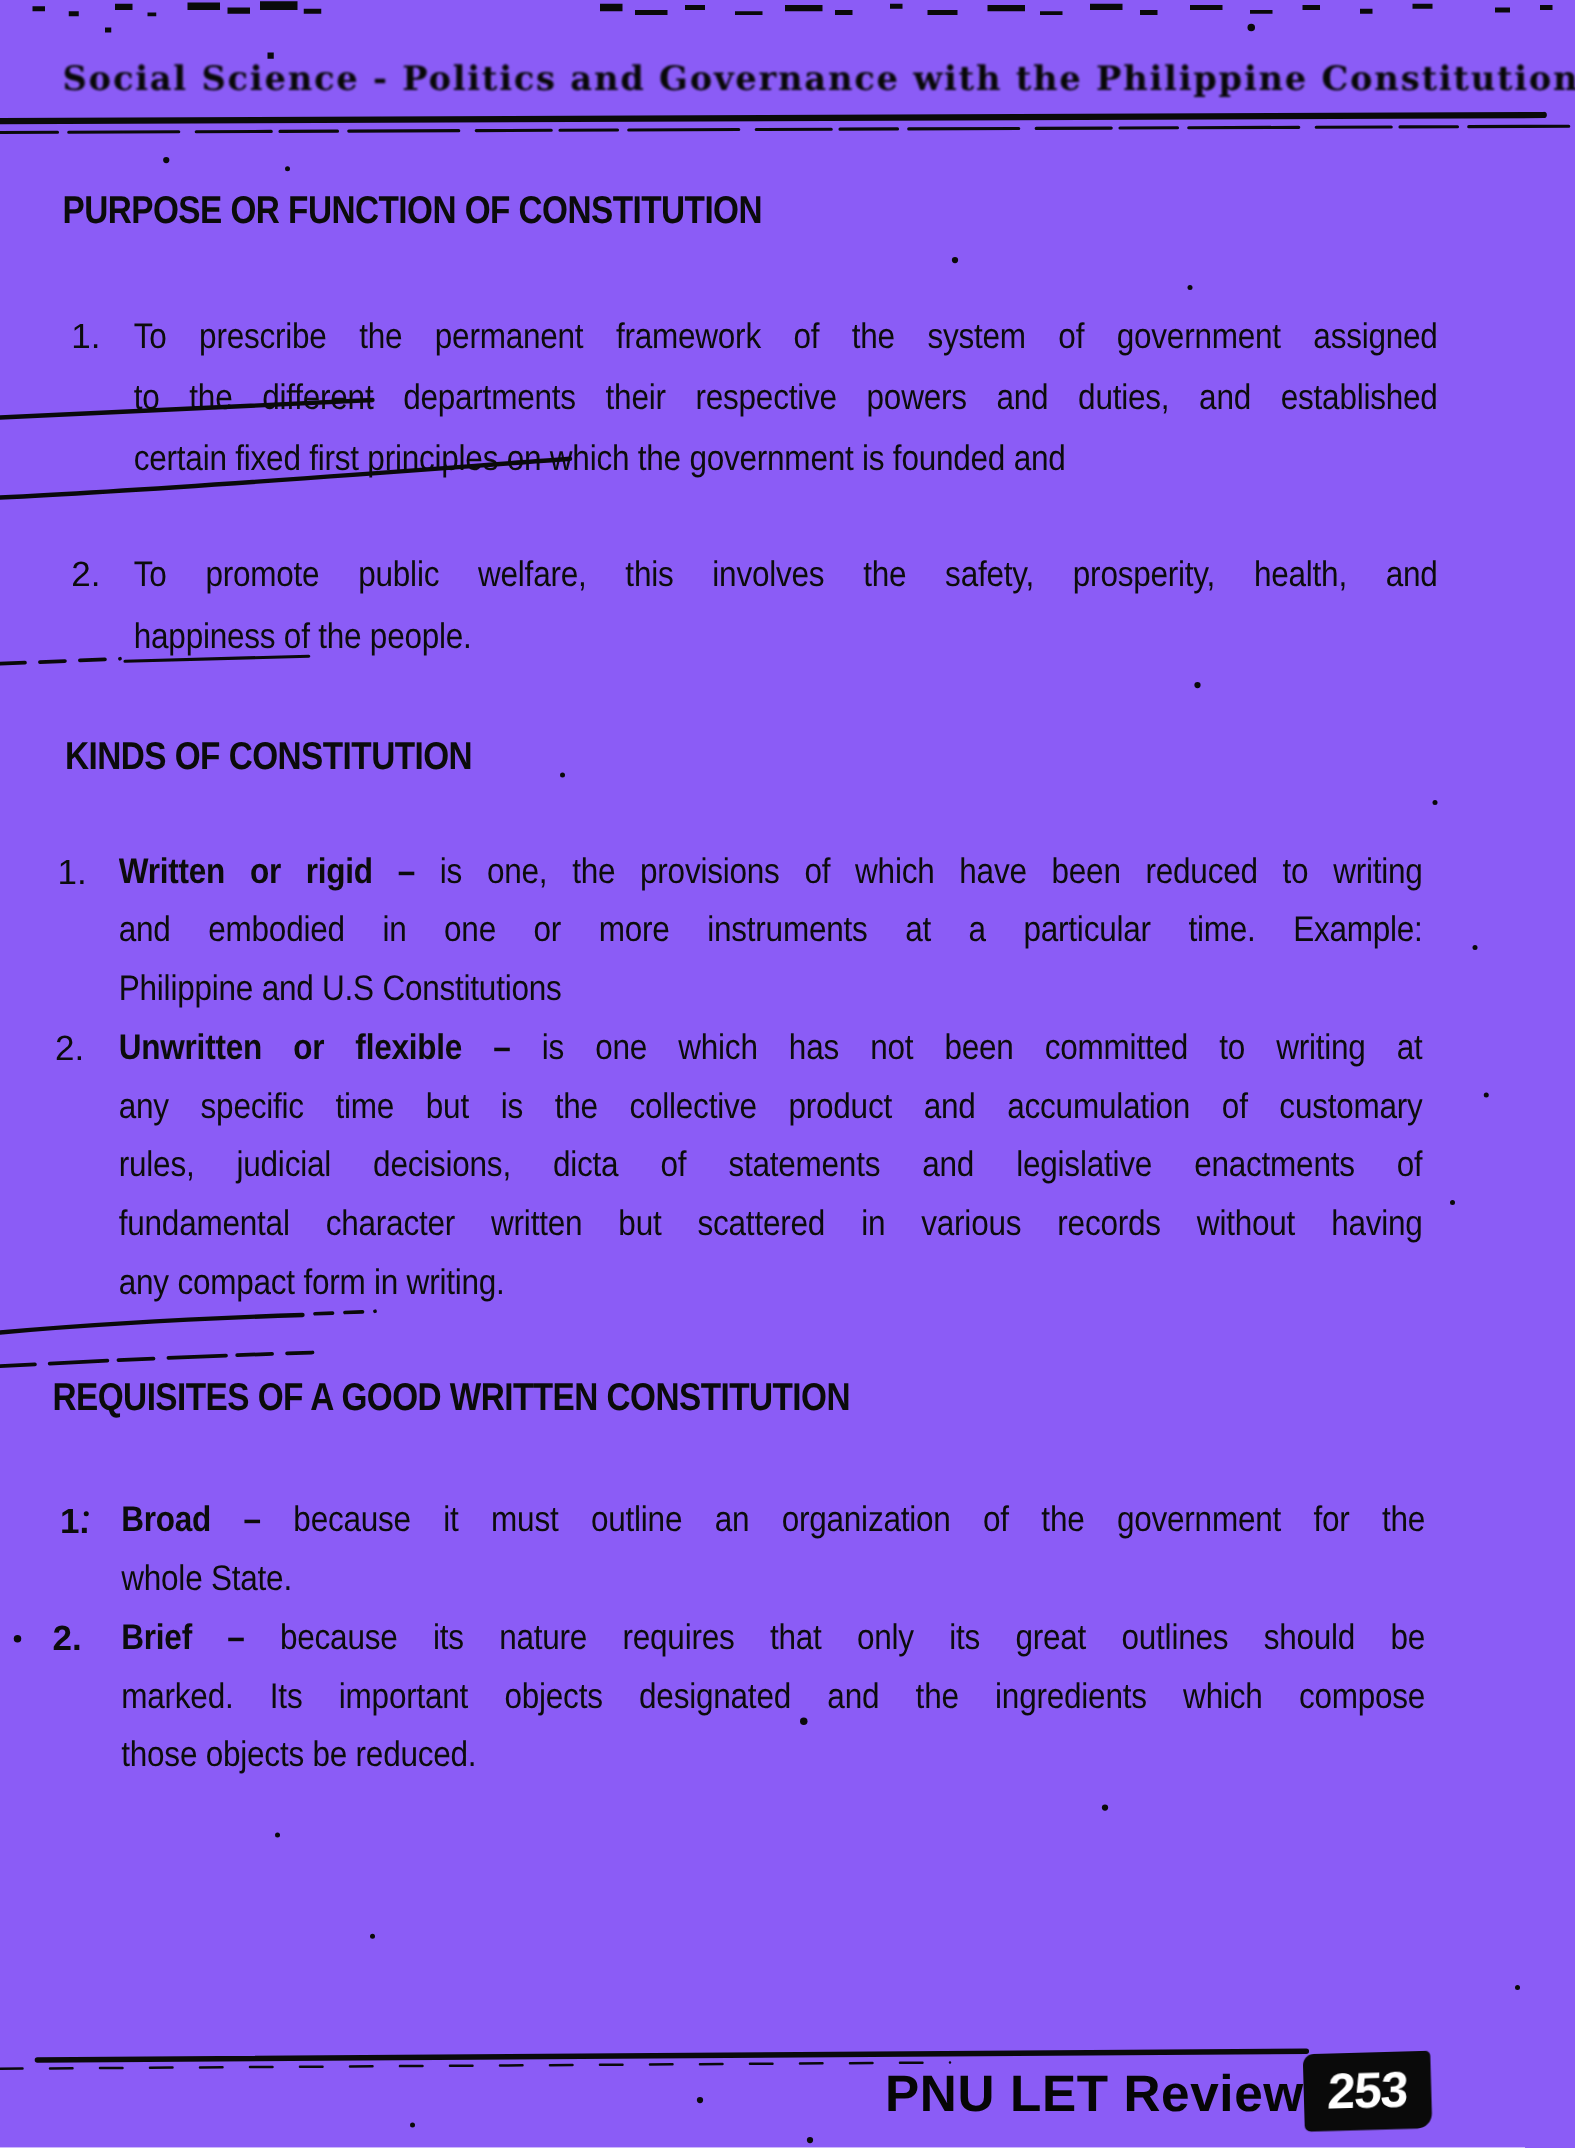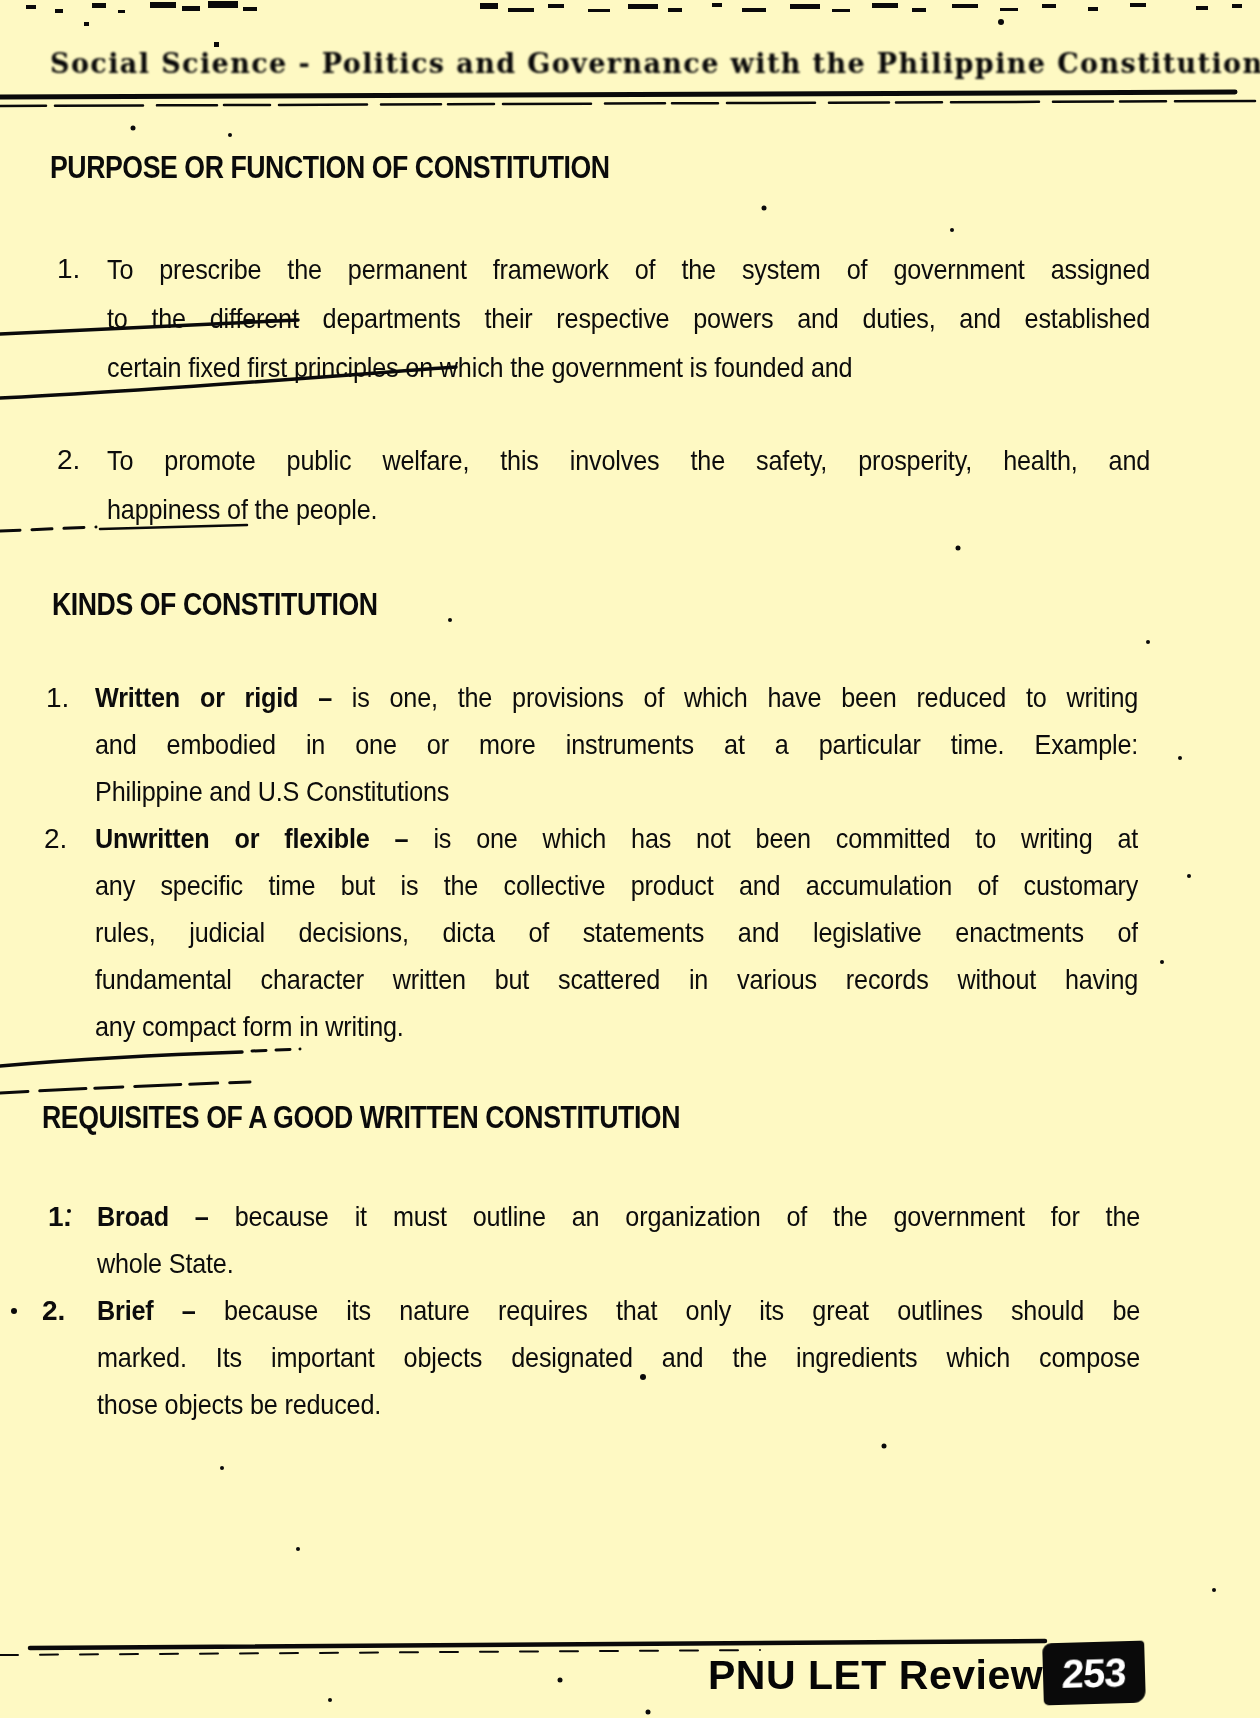--- a/index.html
+++ b/index.html
@@ -1,19 +1,19 @@
 <!DOCTYPE html>
 <html><head>
 <meta charset="utf-8">
 <style>
   html,body{margin:0;padding:0;background:#ffffff;}
   .page{
     position:relative;
     width:1260px;height:1718px;
-    background:#fef9c3;
+    background:#8b5cf6;
     overflow:hidden;
     font-family:"Liberation Sans",sans-serif;
     color:#0e0e0e;
   }
   .txt{filter:blur(0.3px);}
   
   .runhead{
     position:absolute;left:50px;top:48px;
     font-family:"DejaVu Serif","Liberation Serif",serif;
     font-weight:700;font-size:27px;letter-spacing:1.4px;

